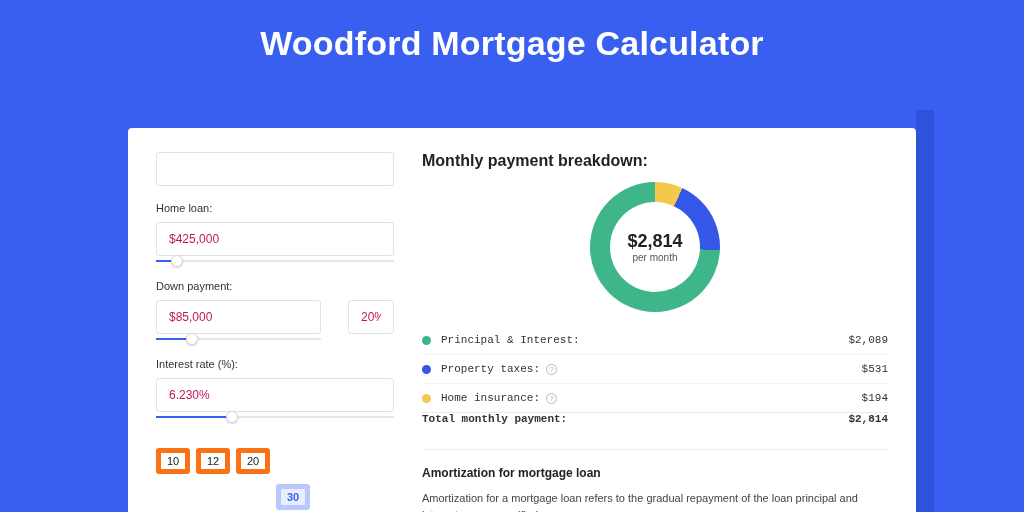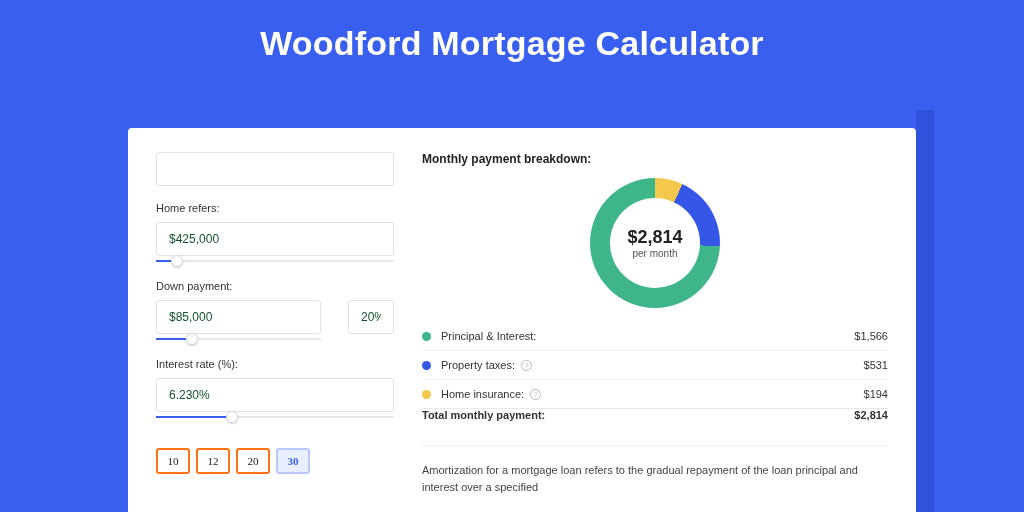--- a/index.html
+++ b/index.html
@@ -60,21 +60,21 @@
     margin-bottom: 16px;
     position: relative;
   }
   .input {
     width: 100%;
     height: 34px;
     border: 1px solid #e2e2e2;
     border-radius: 3px;
     padding: 0 12px;
     font-size: 12px;
-    color: #14532d;
+    color: #be185d;
     background:#fff;
   }
   .slider-track {
     position: absolute;
     left: 0; right:0;
     bottom: -6px;
     height: 2px;
     background: linear-gradient(to right, #385ff0 var(--p,0%), #e6e6e6 var(--p,0%));
   }
   .slider-thumb{
@@ -85,34 +85,33 @@
     width:12px;height:12px;border-radius:50%;
     background:#fff;border:1px solid #d9d9d9;
     box-shadow:0 1px 2px rgba(0,0,0,.18);
   }
   .two-col{ display:flex; gap:1px; }
   .two-col .inwrap{ position:relative; flex:1; }
   .two-col .inwrap.narrow{ flex:0 0 72px;padding-left:26px; }
   .period-row{ display:flex; gap:6px; }
   .period-btn{
     width:34px;height:26px;
-    border:2px solid #f97316;border-radius:3px;
+    border:5px solid #f97316;border-radius:3px;
     background:#fff;font-size:11px;color:#222;
     display:flex;align-items:center;justify-content:center;
     cursor:pointer;
-    font-family:Liberation Serif, serif;
   }
   .period-btn.active{
-    background:#e9eeff;border-color:#b9c8fb;color:#385ff0;font-weight:600;
+    background:#e9eeff;border-color:#b9c8fb;color:#385ff0;font-weight:600;margin-top:36px;
   }
 
   
   .col-right{ flex:1; }
   .section-h{
-    font-size:12px;font-weight:700;color:#222;margin-bottom:12px;
+    font-size:16px;font-weight:700;color:#222;margin-bottom:12px;
   }
   .panel{
     border-bottom:1px solid #eee;padding-bottom:16px;margin-bottom:16px;
   }
   .donut-wrap{display:flex;justify-content:center;margin-bottom:14px;}
   .donut{
     width:130px;height:130px;border-radius:50%;position:relative;
     
     background: conic-gradient(
       #f3c84d 0deg 25deg,          
@@ -126,21 +125,21 @@
   .donut-center{
     position:absolute;inset:0;display:flex;flex-direction:column;
     align-items:center;justify-content:center;z-index:1;
   }
   .donut-amount{font-size:18px;font-weight:800;}
   .donut-sub{font-size:10px;color:#555;}
 
   .legend{margin-top:4px;}
   .lrow{
     display:flex;align-items:center;font-size:11px;color:#333;
-    padding:8px 0;border-top:1px solid #f2f2f2;
+    padding:8px 0;border-top:1px solid #f2f2f2;font-family:Liberation Mono, monospace;
   }
   .lrow:first-child{border-top:none;}
   .dot{width:9px;height:9px;border-radius:50%;margin-right:10px;flex:0 0 9px;}
   .dot.g{background:#3eb68a;} .dot.b{background:#3557e8;} .dot.y{background:#f3c84d;}
   .lrow .lab{flex:0 0 auto; display:flex; align-items:center; gap:6px;}
   .lrow .val{margin-left:auto;font-weight:400;}
   .lrow.total{font-weight:700;border-top:1px solid #e9e9e9;padding-top:0;}
   .lrow.total .val{font-weight:700;}
   .info-icon{
     width:11px;height:11px;border-radius:50%;border:1px solid #b9b9b9;color:#b9b9b9;
@@ -159,21 +158,21 @@
 
   <div class="card">
 
     <div class="col-left">
 
       <div class="field">
         <input class="input" value="" style="">
       </div>
 
       <div class="field" style="margin-bottom:24px;">
-        <div class="lbl">Home refers:</div>
+        <div class="lbl">Home loan:</div>
         <input class="input" value="$425,000" style="">
         <div class="slider-track" style="--p:9%"></div>
         <div class="slider-thumb" style="--p:9%"></div>
       </div>
 
       <div class="field" style="margin-bottom:24px;">
         <div class="lbl">Down payment:</div>
         <div class="two-col">
           <div class="inwrap">
             <input class="input" value="$85,000" style="">
@@ -214,21 +213,21 @@
               <div class="donut-amount">$2,814</div>
               <div class="donut-sub">per month</div>
             </div>
           </div>
         </div>
 
         <div class="legend">
           <div class="lrow">
             <span class="dot g"></span>
             <span class="lab">Principal &amp; Interest:</span>
-            <span class="val">$1,566</span>
+            <span class="val">$2,089</span>
           </div>
           <div class="lrow">
             <span class="dot b"></span>
             <span class="lab">
               <span>Property taxes:</span>
               <span class="info-icon">?</span>
             </span>
             <span class="val">$531</span>
           </div>
           <div class="lrow">
@@ -240,18 +239,19 @@
             <span class="val">$194</span>
           </div>
           <div class="lrow total">
             <span class="lab">Total monthly payment:</span>
             <span class="val">$2,814</span>
           </div>
         </div>
       </div>
 
       <div>
+        <div class="amort-h">Amortization for mortgage loan</div>
         <div class="amort-p">Amortization for a mortgage loan refers to the gradual repayment of the loan principal and interest over a specified</div>
       </div>
     </div>
 
   </div>
 </div>
 
 </body></html>

